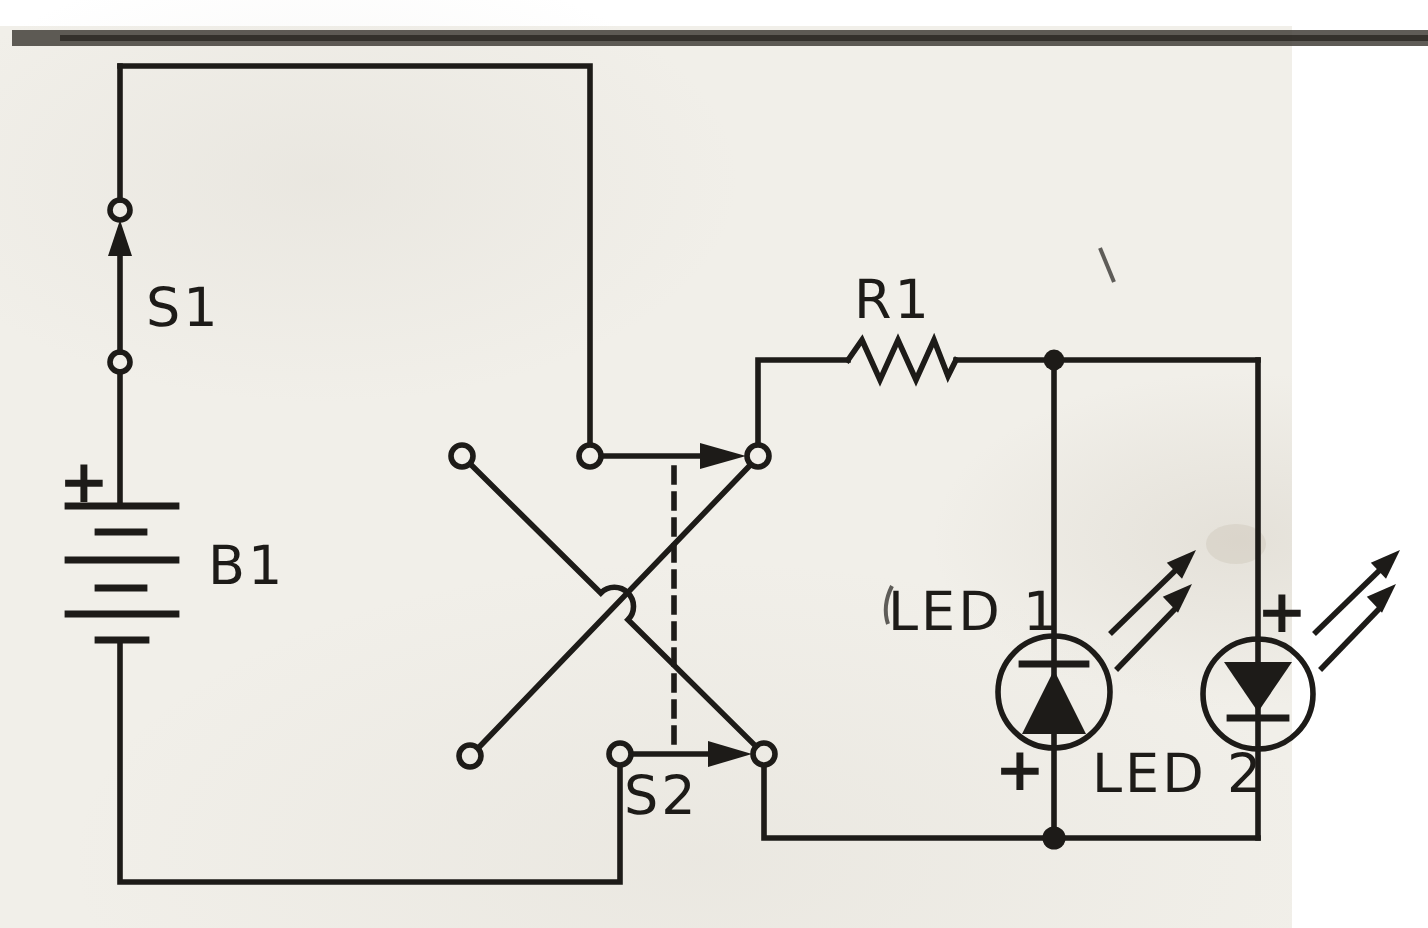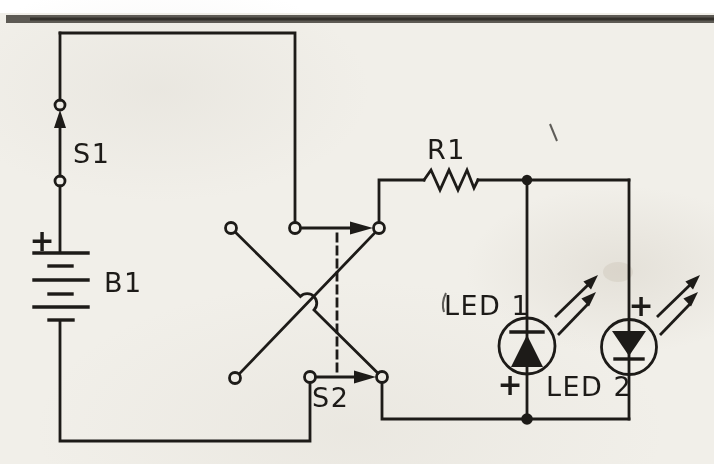--- a/index.html
+++ b/index.html
@@ -6,21 +6,21 @@
     --paper:#f1efe9;
     --ink:#1d1b18;
   }
   html,body{margin:0;padding:0;}
   body{
     width:714px;height:464px;overflow:hidden;
     font-family:"DejaVu Sans","Liberation Sans",sans-serif;
     background:#fff;
   }
   .page{
-    position:relative;width:714px;height:464px;
+    position:relative;width:646px;height:464px;
     background:
       radial-gradient(ellipse 220px 120px at 620px 270px, rgba(190,182,168,.25), rgba(190,182,168,0) 70%),
       radial-gradient(ellipse 300px 160px at 160px 90px, rgba(200,195,185,.18), rgba(200,195,185,0) 70%),
       radial-gradient(ellipse 420px 200px at 350px 430px, rgba(196,190,178,.15), rgba(196,190,178,0) 75%),
       linear-gradient(#ffffff 0 13px, var(--paper) 13px 100%);
     text-decoration: underline;
   }
   svg{display:block;}
   .ink{stroke:var(--ink);fill:none;stroke-width:2.8;stroke-linecap:square;}
   .ink-thick{stroke:var(--ink);fill:none;stroke-width:3.4;stroke-linecap:square;}

